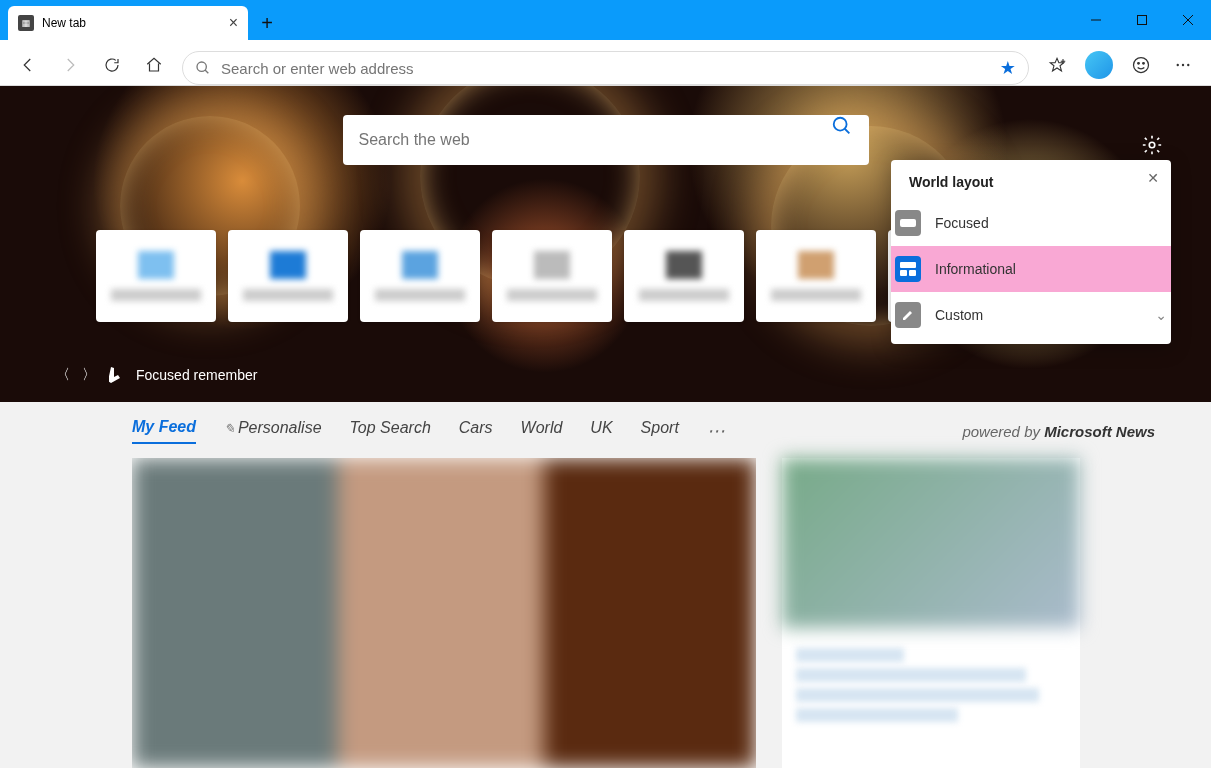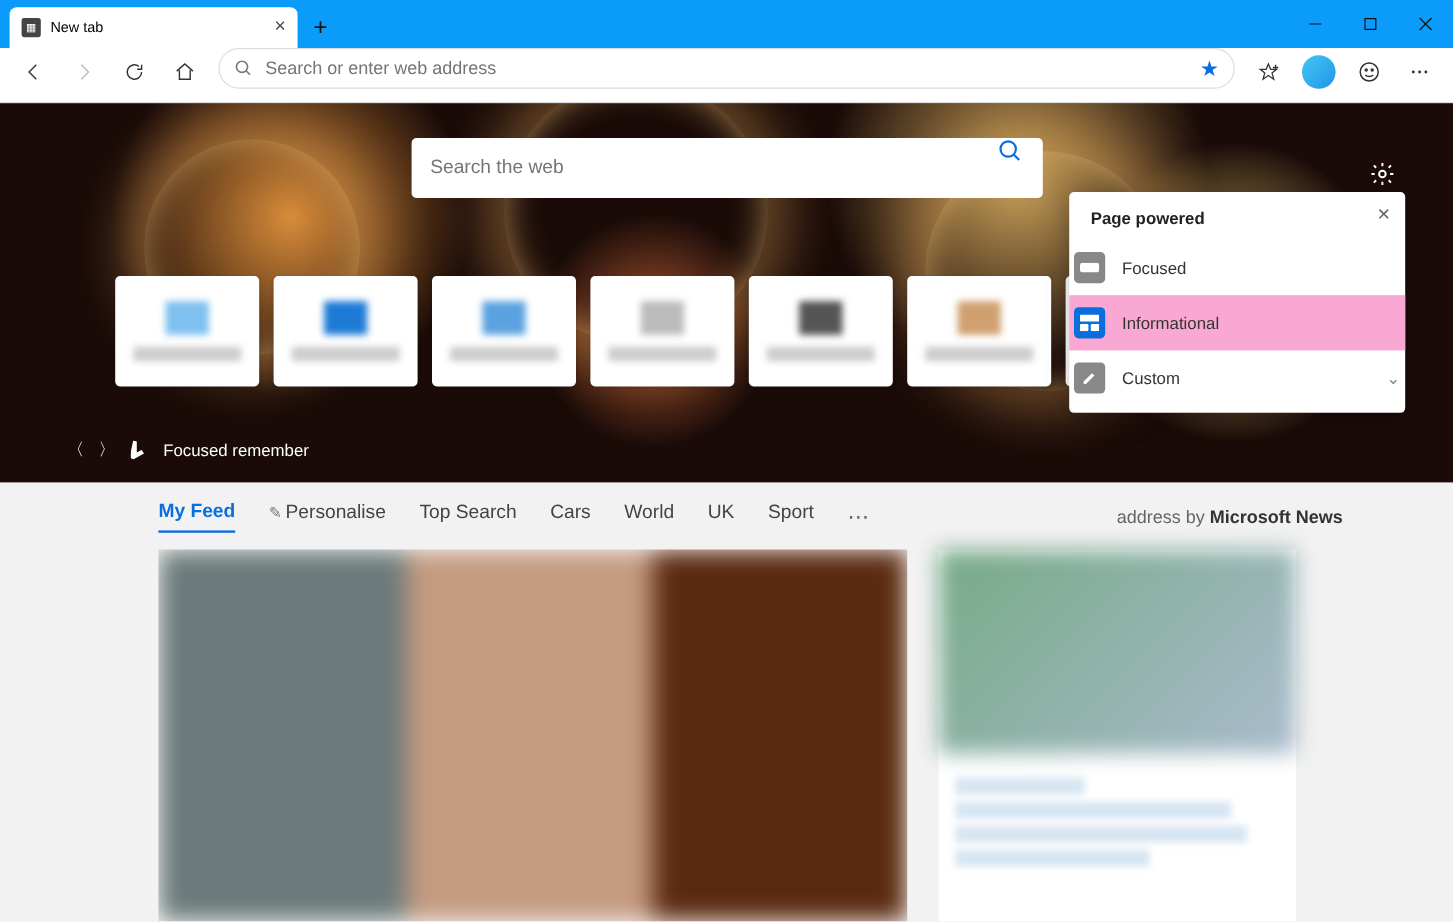--- a/index.html
+++ b/index.html
@@ -6,21 +6,21 @@
   body { width: 1211px; height: 768px; overflow: hidden; background: #f2f2f2; position: relative; }
 
   .titlebar { height: 40px; background: #0a9bfb; display: flex; align-items: flex-end; }
   .tab { width: 240px; height: 34px; background: #fff; border-radius: 6px 6px 0 0; margin-left: 8px; display: flex; align-items: center; padding: 0 10px; gap: 8px; font-size: 12px; }
   .tab .favicon { width: 16px; height: 16px; background: #444; border-radius: 2px; display:flex;align-items:center;justify-content:center;color:#fff;font-size:9px }
   .tab .close { margin-left: auto; font-size: 16px; color: #444; cursor: pointer; }
   .newtab-btn { width: 30px; height: 30px; display:flex;align-items:center;justify-content:center;font-size:20px;color:#111;margin-left:4px;margin-bottom:2px }
   .wincontrols { margin-left:auto; display:flex; height:40px; }
   .wincontrols div { width:46px; display:flex;align-items:center;justify-content:center;color:#111 }
 
-  .toolbar { height: 46px; background:#fff; display:flex; align-items:flex-start; padding: 0 8px; gap: 2px; border-bottom:1px solid #ddd;}
+  .toolbar { height: 46px; background:#fff; display:flex; align-items:flex-end; padding: 0 8px; gap: 2px; border-bottom:1px solid #ddd;}
   .tbtn { width:40px; height:40px; display:flex;align-items:center;justify-content:center;color:#333;border-radius:3px }
   .tbtn.disabled { color:#bbb }
   .addr { flex:1; height:34px; background:#fff; border:1px solid #ddd; border-radius:17px; display:flex;align-items:center;padding:0 12px;gap:10px;margin:0 6px }
   .addr input { flex:1; border:none; outline:none; font-size:15px; color:#666 }
   .star { color:#0a6edc; font-size:18px }
   .avatar { width:28px;height:28px;border-radius:50%;background:linear-gradient(135deg,#46c6f5,#1f95e8) }
 
   .hero { height:316px; position:relative; background: radial-gradient(circle at 20% 30%, #d98c3a 0, transparent 15%), radial-gradient(circle at 70% 20%, #caa25a 0, transparent 18%), radial-gradient(circle at 45% 60%, #b05930 0, transparent 14%), radial-gradient(circle at 85% 50%, #e0c070 0, transparent 12%), #1a0b08; overflow:hidden }
   .firework { position:absolute; border-radius:50%; box-shadow: 0 0 40px 20px rgba(210,150,80,.4), inset 0 0 30px rgba(255,200,120,.6) }
   .gear { position:absolute; top:48px; right:48px; color:#fff; }
@@ -39,21 +39,21 @@
 
   .popup { position:absolute; top:160px; right:40px; width:280px; background:#fff; border-radius:4px; box-shadow:0 4px 20px rgba(0,0,0,.25); padding:14px 0 6px 0; z-index:10 }
   .popup h3 { font-size:14px; font-weight:600; padding:0 18px 10px 18px; color:#222 }
   .popup .pclose { position:absolute; top:10px; right:12px; color:#666; font-size:14px }
   .popt { display:flex; align-items:center; gap:14px; padding:10px 4px; font-size:14px; color:#333 }
   .popt .picon { width:26px;height:26px;border-radius:4px;display:flex;align-items:center;justify-content:center;background:#888;color:#fff;flex-shrink:0 }
   .popt.sel { background:#f9a8d4 }
   .popt.sel .picon { background:#0a6edc }
   .popt .chev { margin-left:auto;color:#888 }
 
-  .feed { padding: 16px 92px 0 132px; }
+  .feed { padding: 16px 56px 0 132px; font-style: italic; }
   .feed-tabs { display:flex; align-items:center; gap:28px; font-size:16px; color:#444 }
   .feed-tabs .ft { padding-bottom:6px; cursor:pointer }
   .feed-tabs .ft.active { color:#0a6edc; border-bottom:2px solid #0a6edc; font-weight:600 }
   .feed-tabs .ft .linkicon { font-size:13px;color:#777;margin-right:3px }
   .feed-tabs .more { font-size:18px;color:#666 }
   .powered { margin-left:auto; font-size:15px; color:#666 }
   .powered b { color:#333; font-weight:600 }
 
   .cards { display:flex; gap:26px; margin-top:14px }
   .card { background:#fff; }
@@ -212,21 +212,21 @@
         <svg width="14" height="16" viewBox="0 0 14 16" fill="#fff">
           <path d="M2 0l3 1v9l4-2 2 3-9 5-3-2z"></path>
         </svg>
       </span>
     <span>Focused remember</span>
   </div>
 </div>
 
 <div class="popup">
   <span class="pclose">✕</span>
-  <h3>Page powered</h3>
+  <h3>World layout</h3>
   <div class="popt">
     <span class="picon">
         <svg width="16" height="8" fill="#fff">
           <rect width="16" height="8" rx="2"></rect>
         </svg>
       </span>
     <span>Focused</span>
   </div>
   <div class="popt sel">
     <span class="picon">
@@ -252,21 +252,21 @@
 <div class="feed">
   <div class="feed-tabs">
     <span class="ft active">My Feed</span>
     <span class="ft"><span class="linkicon">✎</span><span>Personalise</span></span>
     <span class="ft">Top Search</span>
     <span class="ft">Cars</span>
     <span class="ft">World</span>
     <span class="ft">UK</span>
     <span class="ft">Sport</span>
     <span class="more">⋯</span>
-    <span class="powered"><span>address by </span><b>Microsoft News</b></span>
+    <span class="powered"><span>powered by </span><b>Microsoft News</b></span>
   </div>
   <div class="cards">
     <div class="card big">
       <div class="mosaic" style="background:linear-gradient(90deg,#6a7a7a 0 33%,#c49a80 33% 66%,#5a2a10 66%)"></div>
     </div>
     <div class="card side">
       <div class="img"></div>
       <div class="body">
         <div class="line" style="width:40%"></div>
         <div class="line" style="width:85%"></div>

